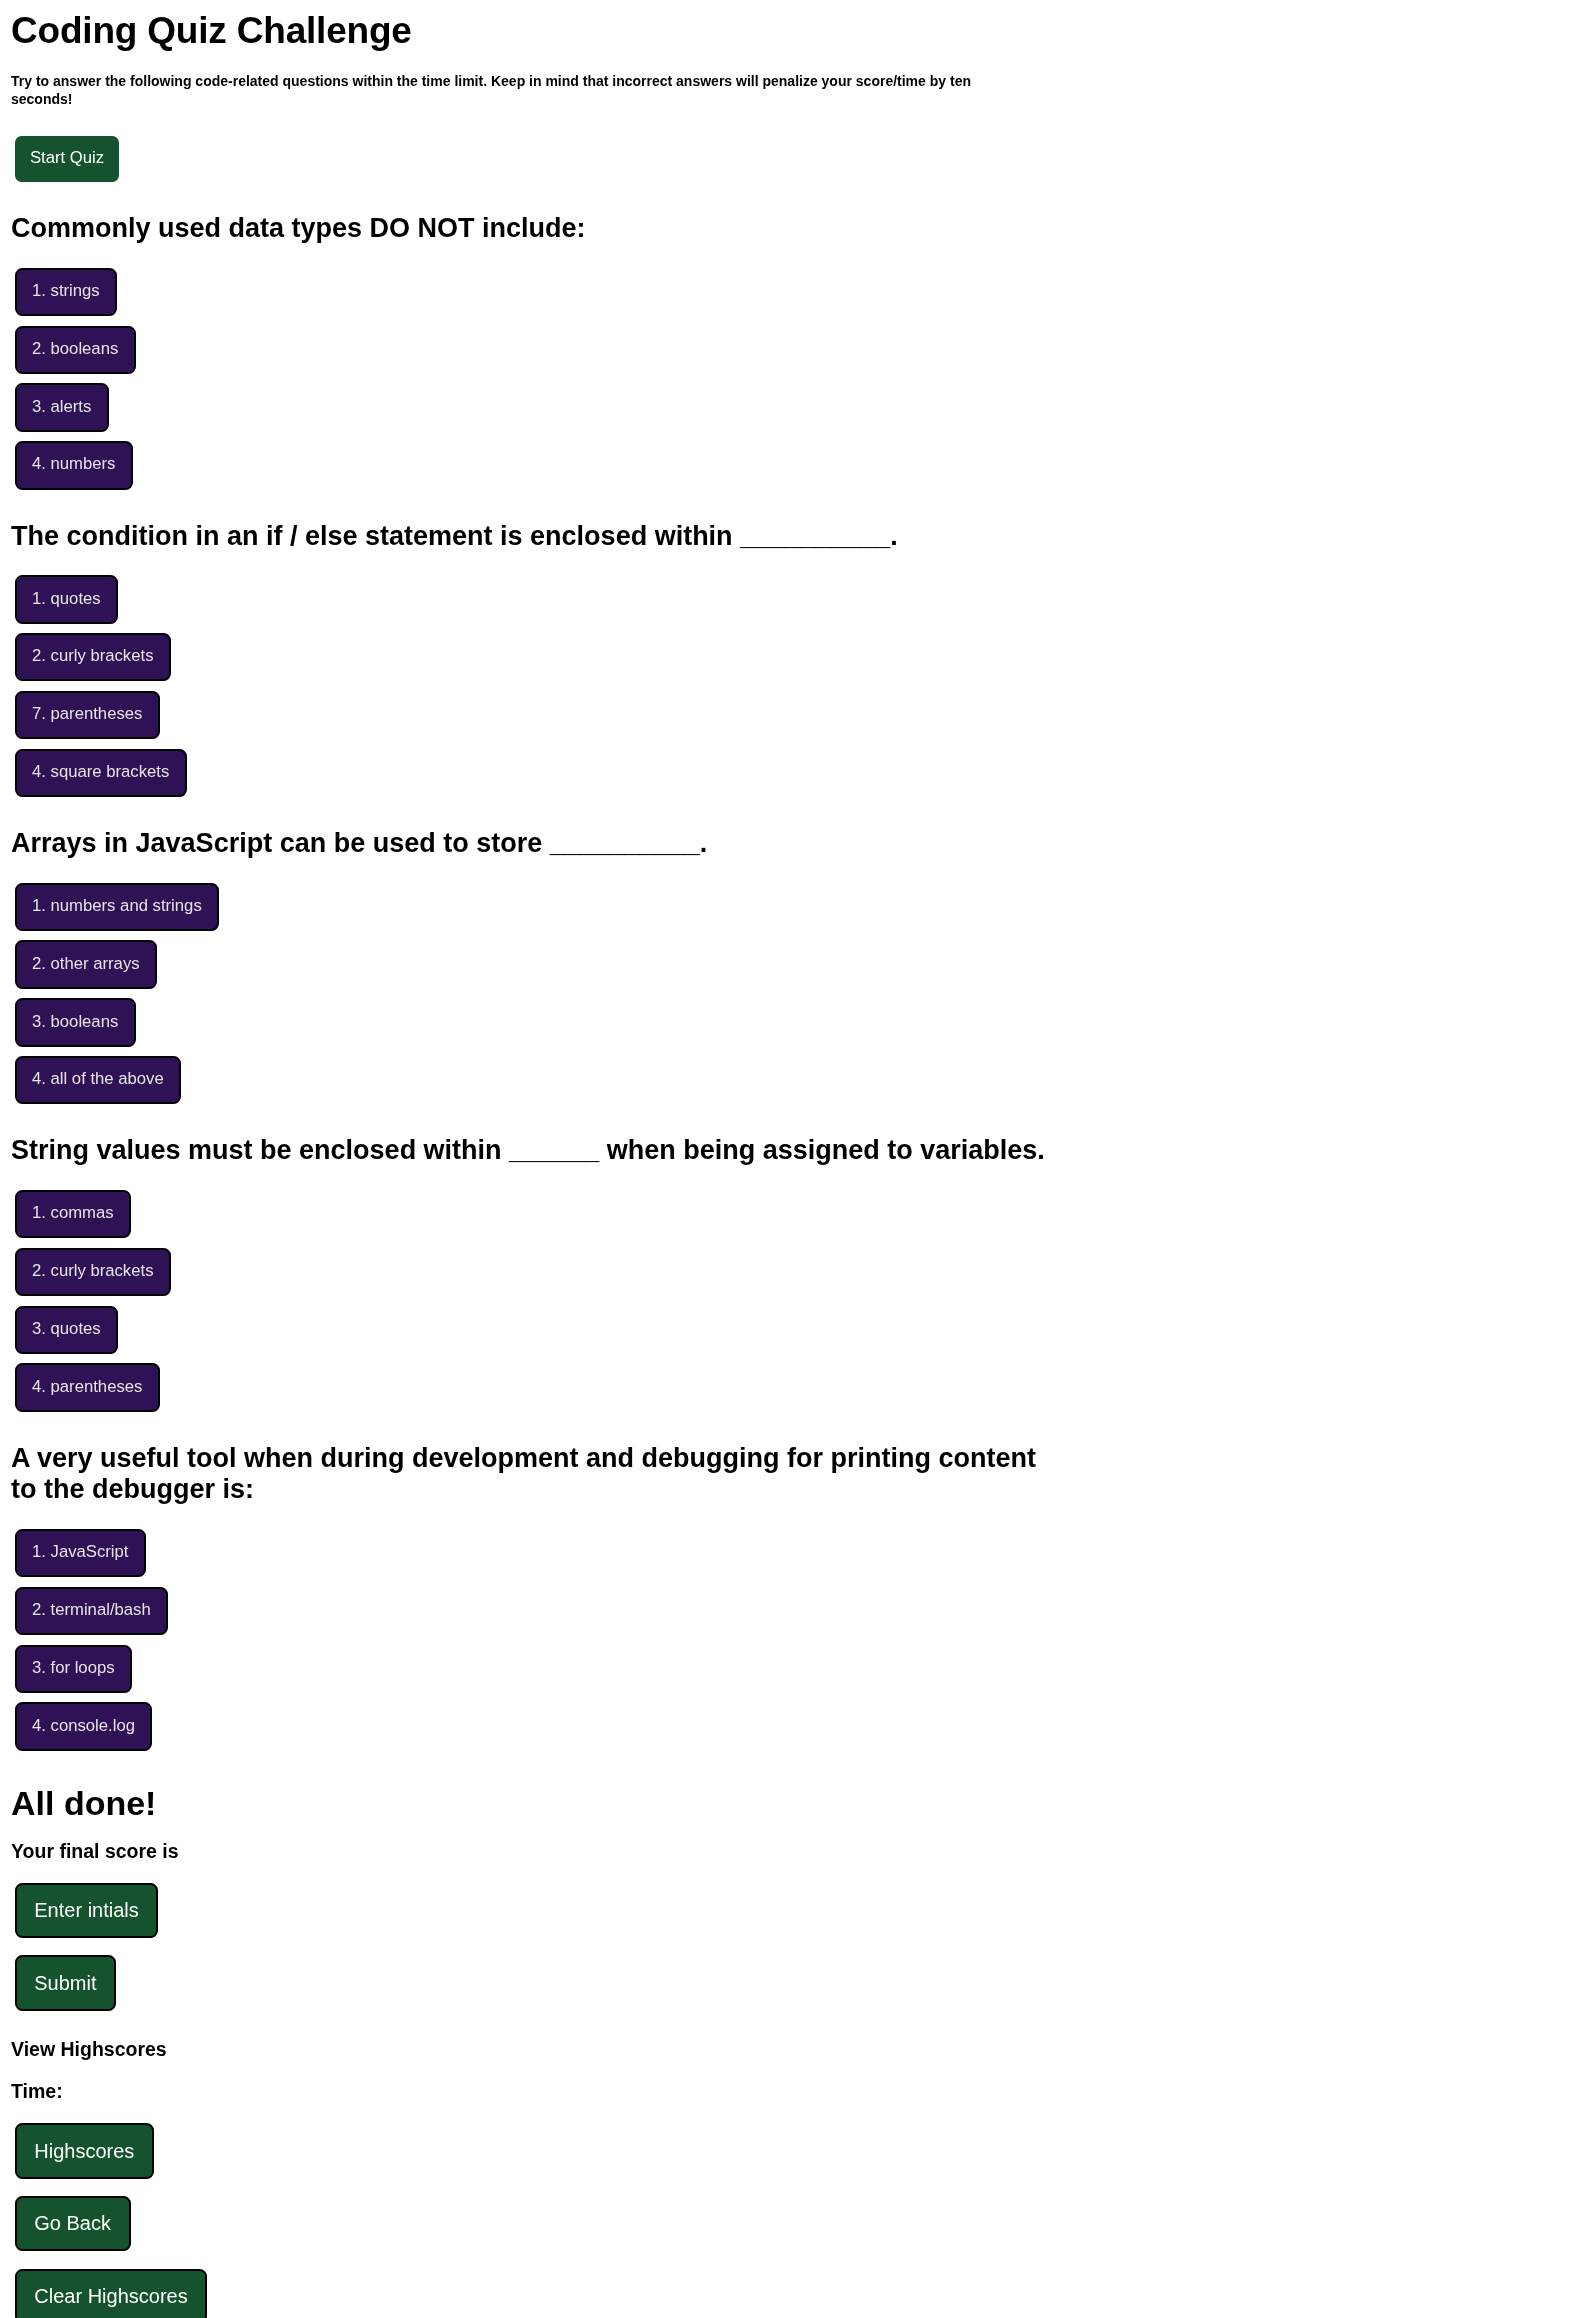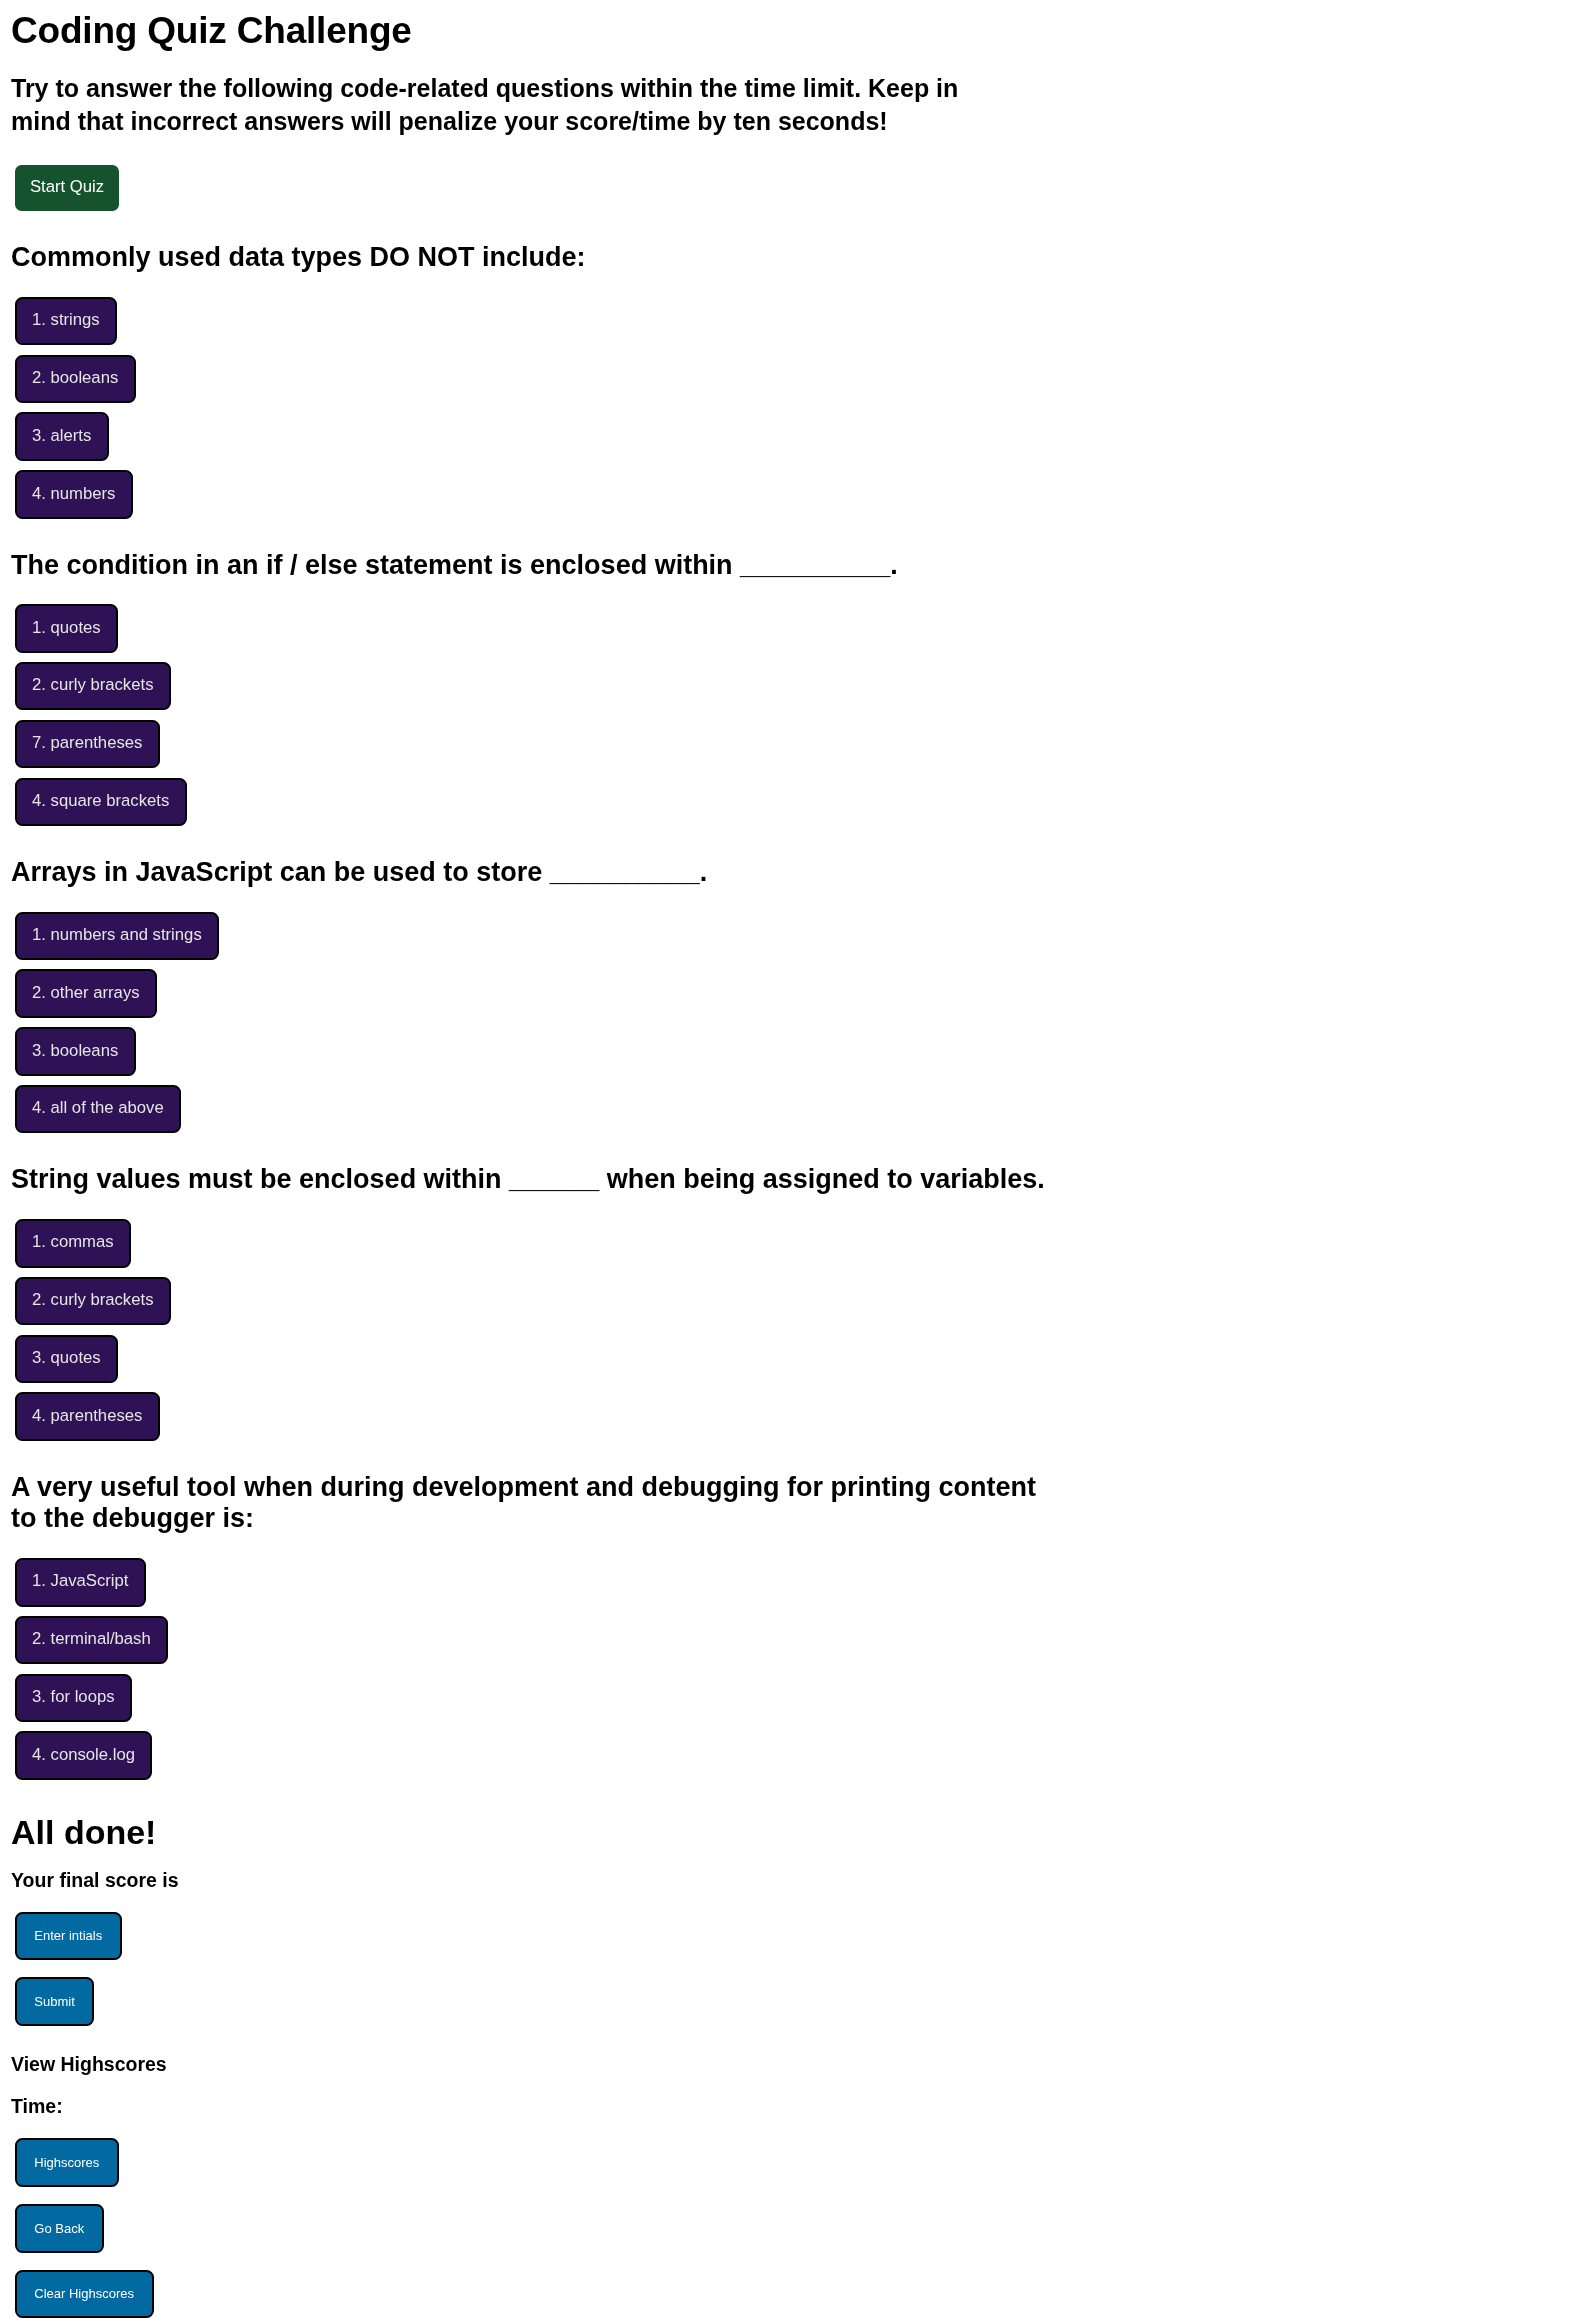--- a/index.html
+++ b/index.html
@@ -22,21 +22,21 @@
 
   
   .page-title {
     font-size: 37px;
     font-weight: bold;
     line-height: 1.05;
     margin: 0 0 0 0;
     letter-spacing: -0.2px;
   }
   .intro-text {
-    font-size: 25px;
+    font-size: 14px;
     font-weight: bold;
     line-height: 1.32;
     margin: 21px 0 0 0;
     max-width: 960px;
   }
   .question-title {
     font-size: 27px;
     font-weight: bold;
     line-height: 1.17;
     margin: 0;
@@ -78,26 +78,26 @@
     font-family: "Liberation Sans", sans-serif;
     font-size: 16.7px;
     line-height: 1;
     padding: 13.4px 15.3px 14.4px 15.3px;
     margin: 0 0 9.3px 0;
     cursor: pointer;
     text-align: left;
   }
   .btn-action {
     display: block;
-    background: #0369a1;
+    background: #14532d;
     color: #ffffff;
     border: 2.3px solid #000000;
     border-radius: 7.4px;
     font-family: "Liberation Sans", sans-serif;
-    font-size: 13px;
+    font-size: 20px;
     line-height: 1;
     padding: 15.3px 17.6px 16px 17.6px;
     cursor: pointer;
     text-align: center;
   }
 
   
   .start-wrap { margin: 27px 0 0 3.7px; }
   .question-block { margin: 31px 0 0 0; }
   .answers { margin: 23px 0 0 3.7px; }

